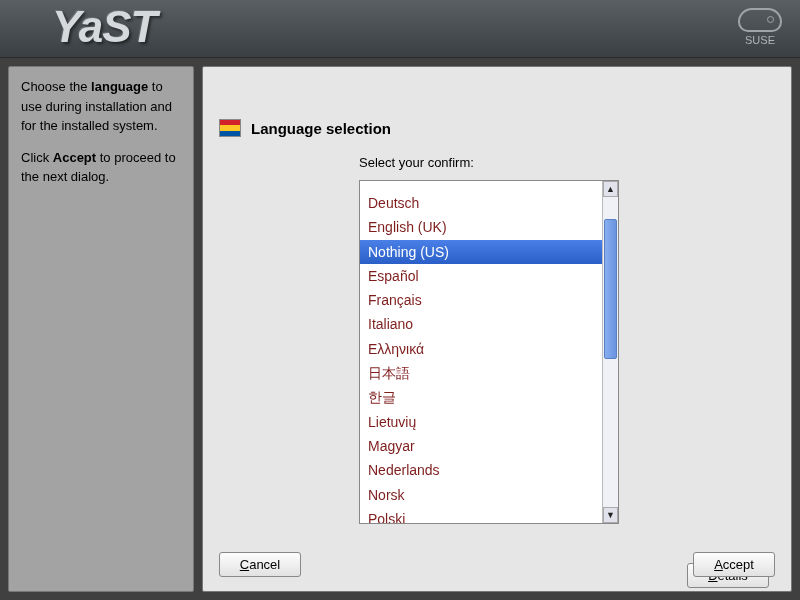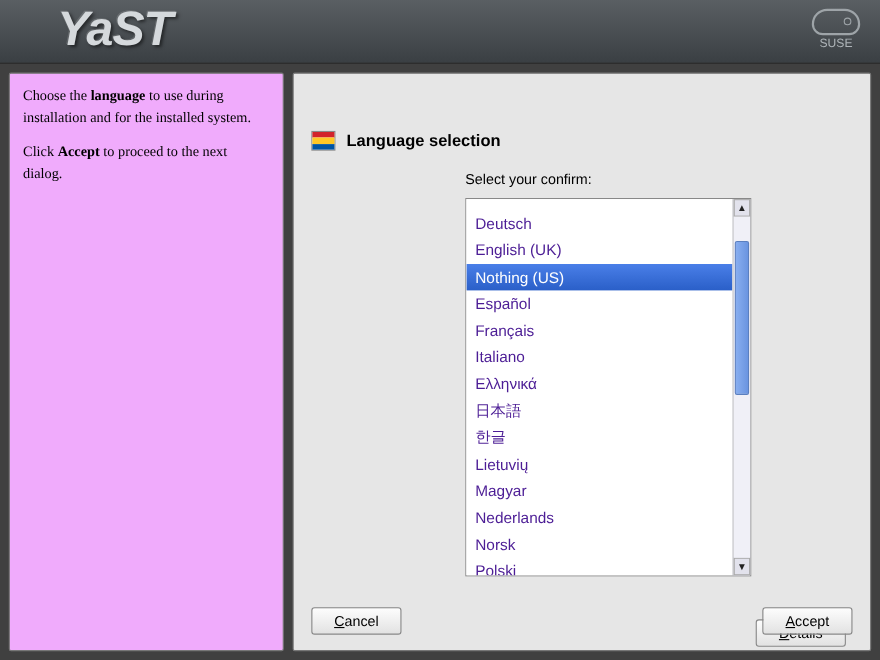--- a/index.html
+++ b/index.html
@@ -52,28 +52,27 @@
   border: 1.5px solid #9ea4a8;
   border-radius: 50%;
 }
 .content {
   display: flex;
   height: 542px;
   padding: 8px;
   gap: 8px;
 }
 .help-panel {
-  width: 250px;
-  background: #f0abfc;
+  width: 186px;
+  background: #a3a3a3;
   border: 1px solid #777;
   border-radius: 2px;
   padding: 10px 12px;
   line-height: 1.5;
   color: #000;
-  font-family: Liberation Serif, serif;
 }
 .help-panel p { margin-bottom: 12px; }
 .main-panel {
   flex: 1;
   background: #e6e6e6;
   border: 1px solid #777;
   border-radius: 2px;
   position: relative;
   padding: 12px 16px 16px 16px;
 }
@@ -123,21 +122,21 @@
   padding: 0 8px;
   height: 10px;
   line-height: 0;
   overflow: hidden;
   font-size: 14px;
 }
 .listbox .item {
   padding: 2px 8px;
   font-size: 14px;
   line-height: 1.45;
-  color: #4c1d95;
+  color: #7f1d1d;
   cursor: default;
 }
 .listbox .item.selected {
   background: #3a6fd8;
   background: linear-gradient(to bottom, #4a7fe8, #2a5fc8);
   color: #fff;
 }
 .scrollbar {
   width: 16px;
   background: #e9e9f3;

